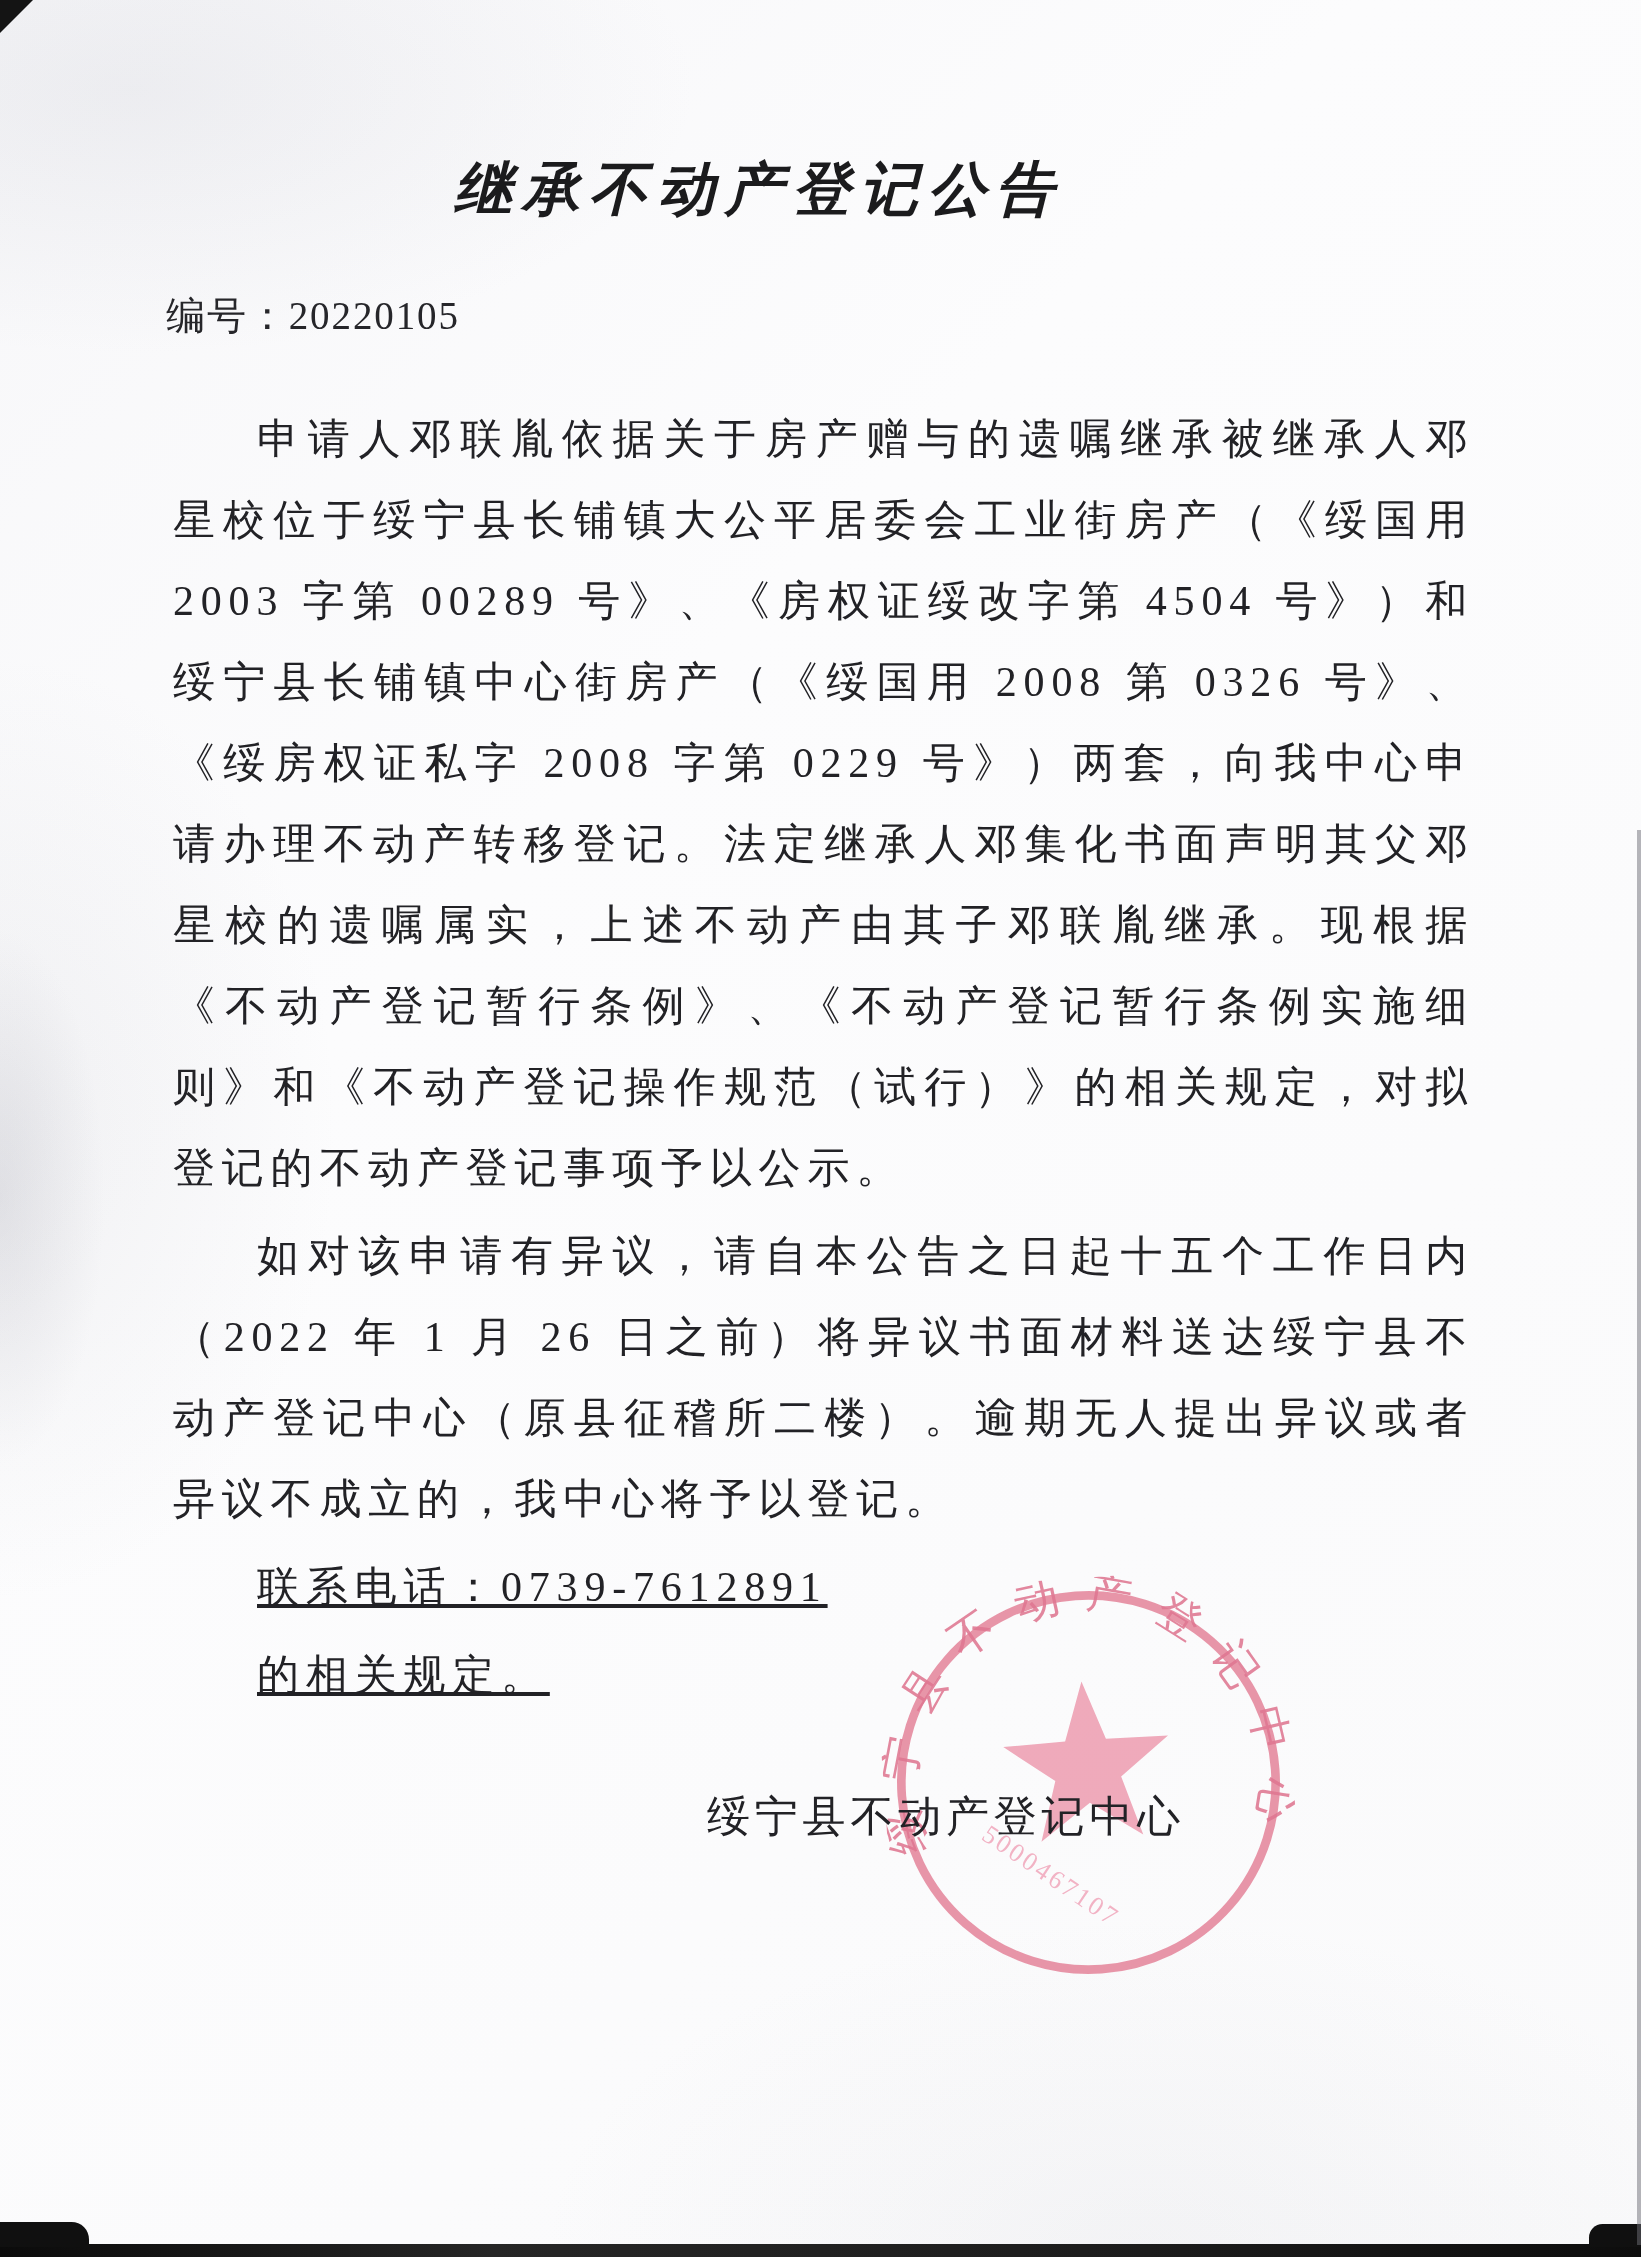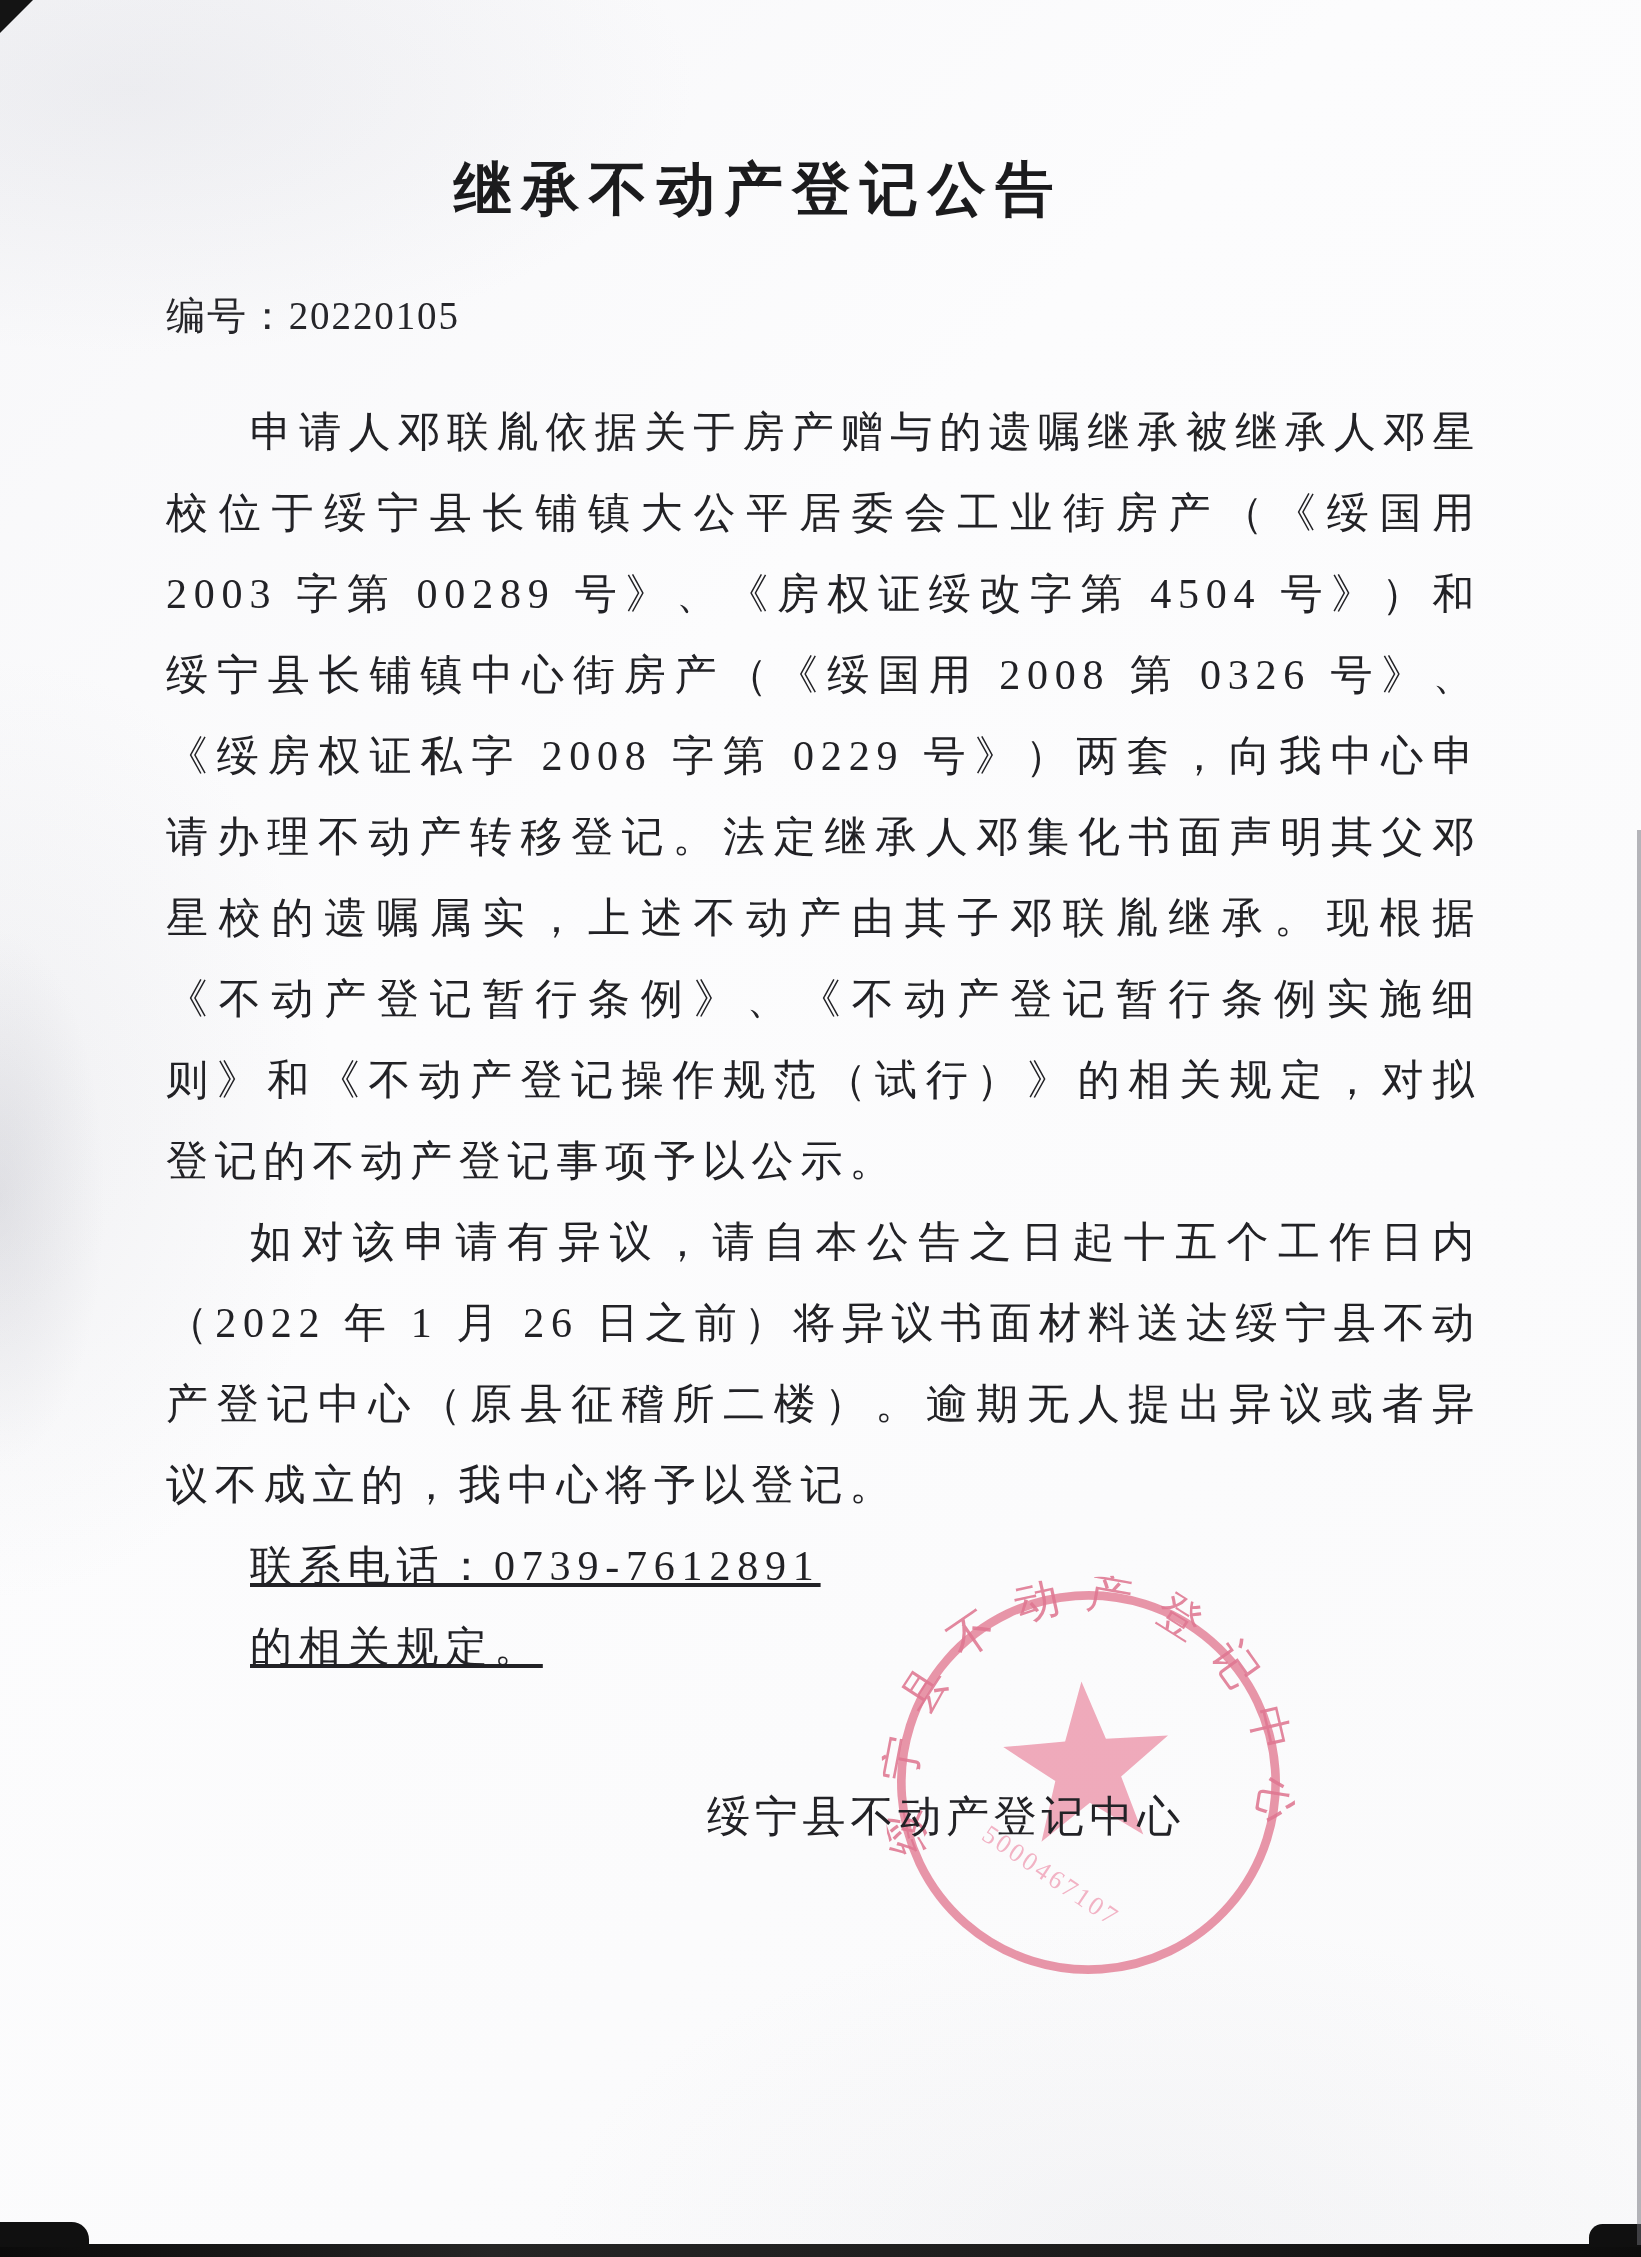--- a/index.html
+++ b/index.html
@@ -13,33 +13,33 @@
     background:
       radial-gradient(ellipse 869px 406px at 8% 4%, rgba(190,192,202,0.20), transparent 65%),
       radial-gradient(ellipse 483px 676px at 0% 50%, rgba(170,172,182,0.14), transparent 70%),
       radial-gradient(ellipse 869px 483px at 70% 100%, rgba(185,187,196,0.12), transparent 70%),
       linear-gradient(135deg,#f7f7f9 0%,#fcfcfd 35%,#fafafb 100%);
   }
   .doc-title{
     position:absolute;top:151px;left:97px;width:1323px;
     text-align:center;
     font-family:"Liberation Sans","DejaVu Sans",sans-serif;
-    font-weight:900;font-size:58px;letter-spacing:9.7px;color:#1b1b1d;
+    font-weight:900;font-size:58px;letter-spacing:9.7px;color:#1b1b1d;font-style:italic;
   }
   .serial{
     position:absolute;top:289px;left:166px;width:1313px;box-sizing:border-box;
     text-align:left;padding-right:177px;
     font-size:39px;letter-spacing:1.9px;color:#26262a;
   }
   .body-text{
     position:absolute;top:392px;left:166px;width:1315px;
     font-size:42px;line-height:81px;letter-spacing:6.8px;color:#222226;
     text-align:justify;
   }
-  .body-text p{margin:0;text-indent:2em;}
+  .body-text p{margin:7px;text-indent:2em;}
   .body-text p.noj{text-align:left;text-decoration:underline;}
   .signature-line{
     position:absolute;top:1788px;left:608px;width:676px;z-index:3;
     text-align:center;font-size:43px;letter-spacing:4.8px;color:#222226;
   }
   .date-line{
     position:absolute;top:1877px;left:608px;width:676px;z-index:3;
     text-align:center;font-size:42px;letter-spacing:3.9px;color:#222226;
   }
   .stamp{

